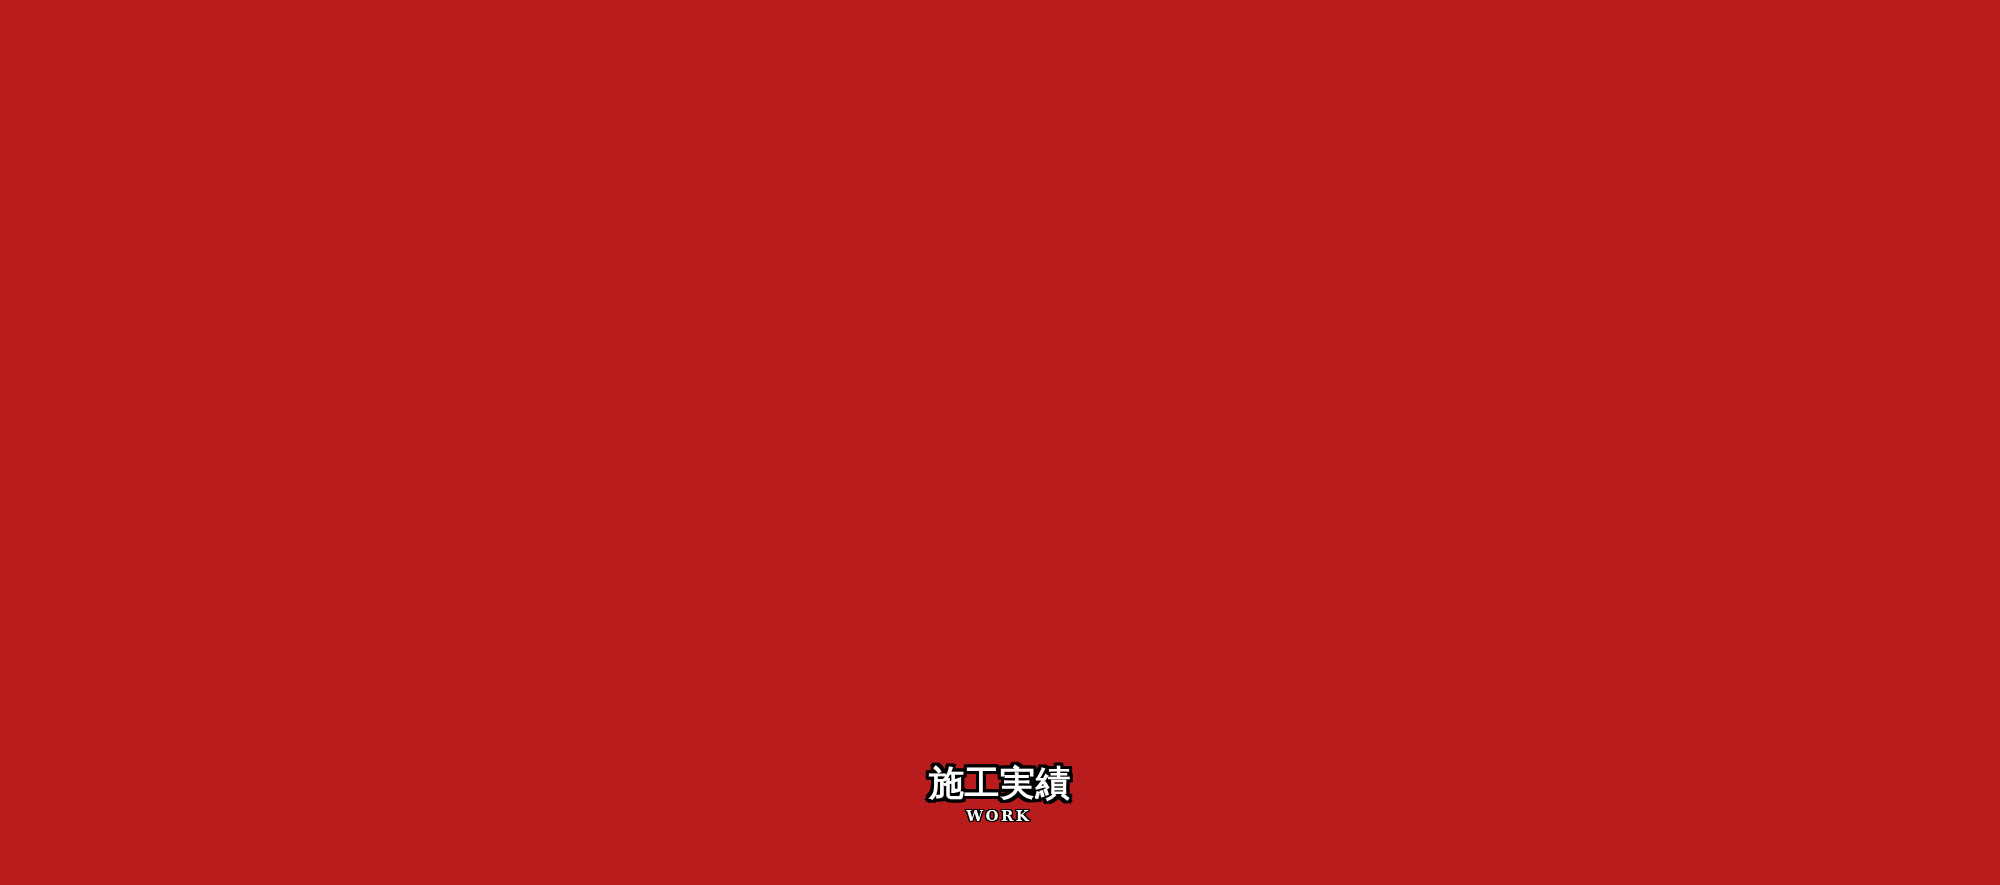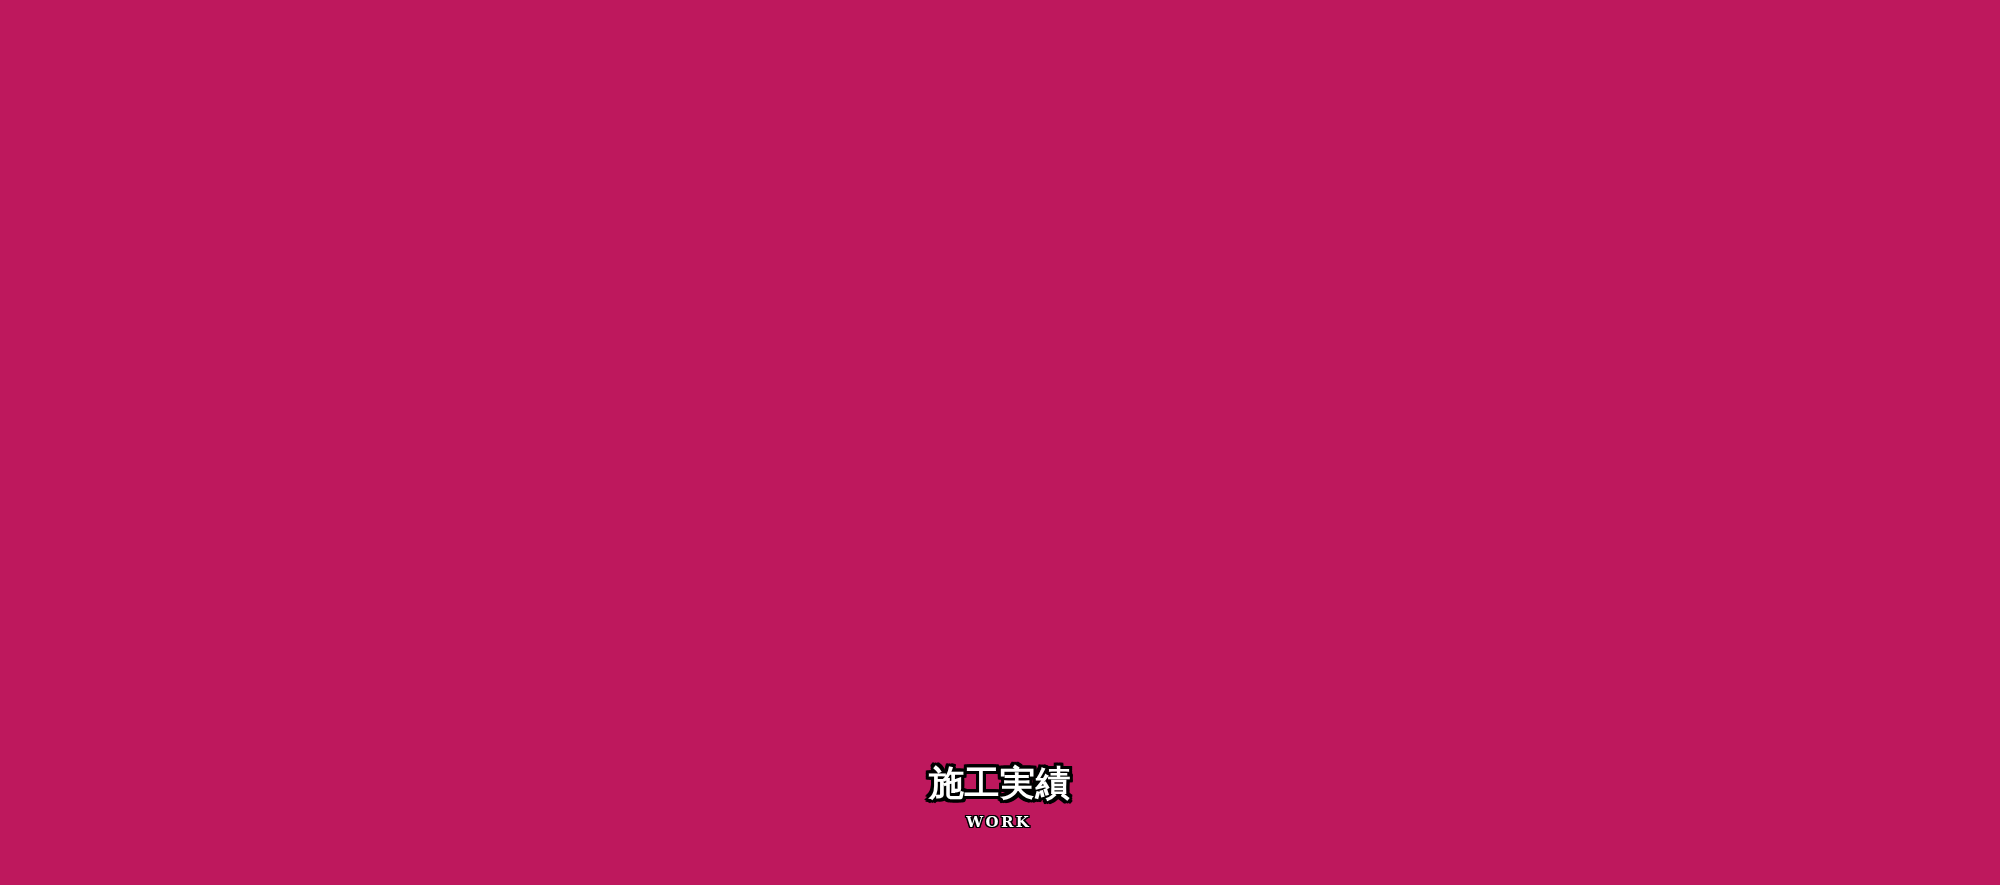--- a/index.html
+++ b/index.html
@@ -16,21 +16,21 @@
     overflow: hidden;
     position: relative;
   }
 
   
   .page-canvas {
     position: absolute;
     inset: 0;
     width: 2000px;
     height: 885px;
-    background: #be185d;
+    background: #b91c1c;
   }
 
   
   .section-heading {
     position: absolute;
     left: 0;
     right: 0;
     top: 766px;
     display: flex;
     flex-direction: column;
@@ -62,21 +62,21 @@
       -2px  3px 0 #000000,  2px  3px 0 #000000,
       -3px  2px 0 #000000,  3px  2px 0 #000000;
     margin: 0;
     padding: 0;
     white-space: nowrap;
   }
 
   
   .heading-en {
     display: block;
-    margin-top: 14px;
+    margin-top: 8px;
     font-family: "DejaVu Serif", "Liberation Serif", serif;
     font-weight: 700;
     font-size: 15px;
     line-height: 1;
     letter-spacing: 2.4px;
     color: #ffffff;
     -webkit-text-stroke: 1.4px #000000;
     paint-order: stroke fill;
     text-shadow:
       -1.3px -1.3px 0 #000000,  1.3px -1.3px 0 #000000,

